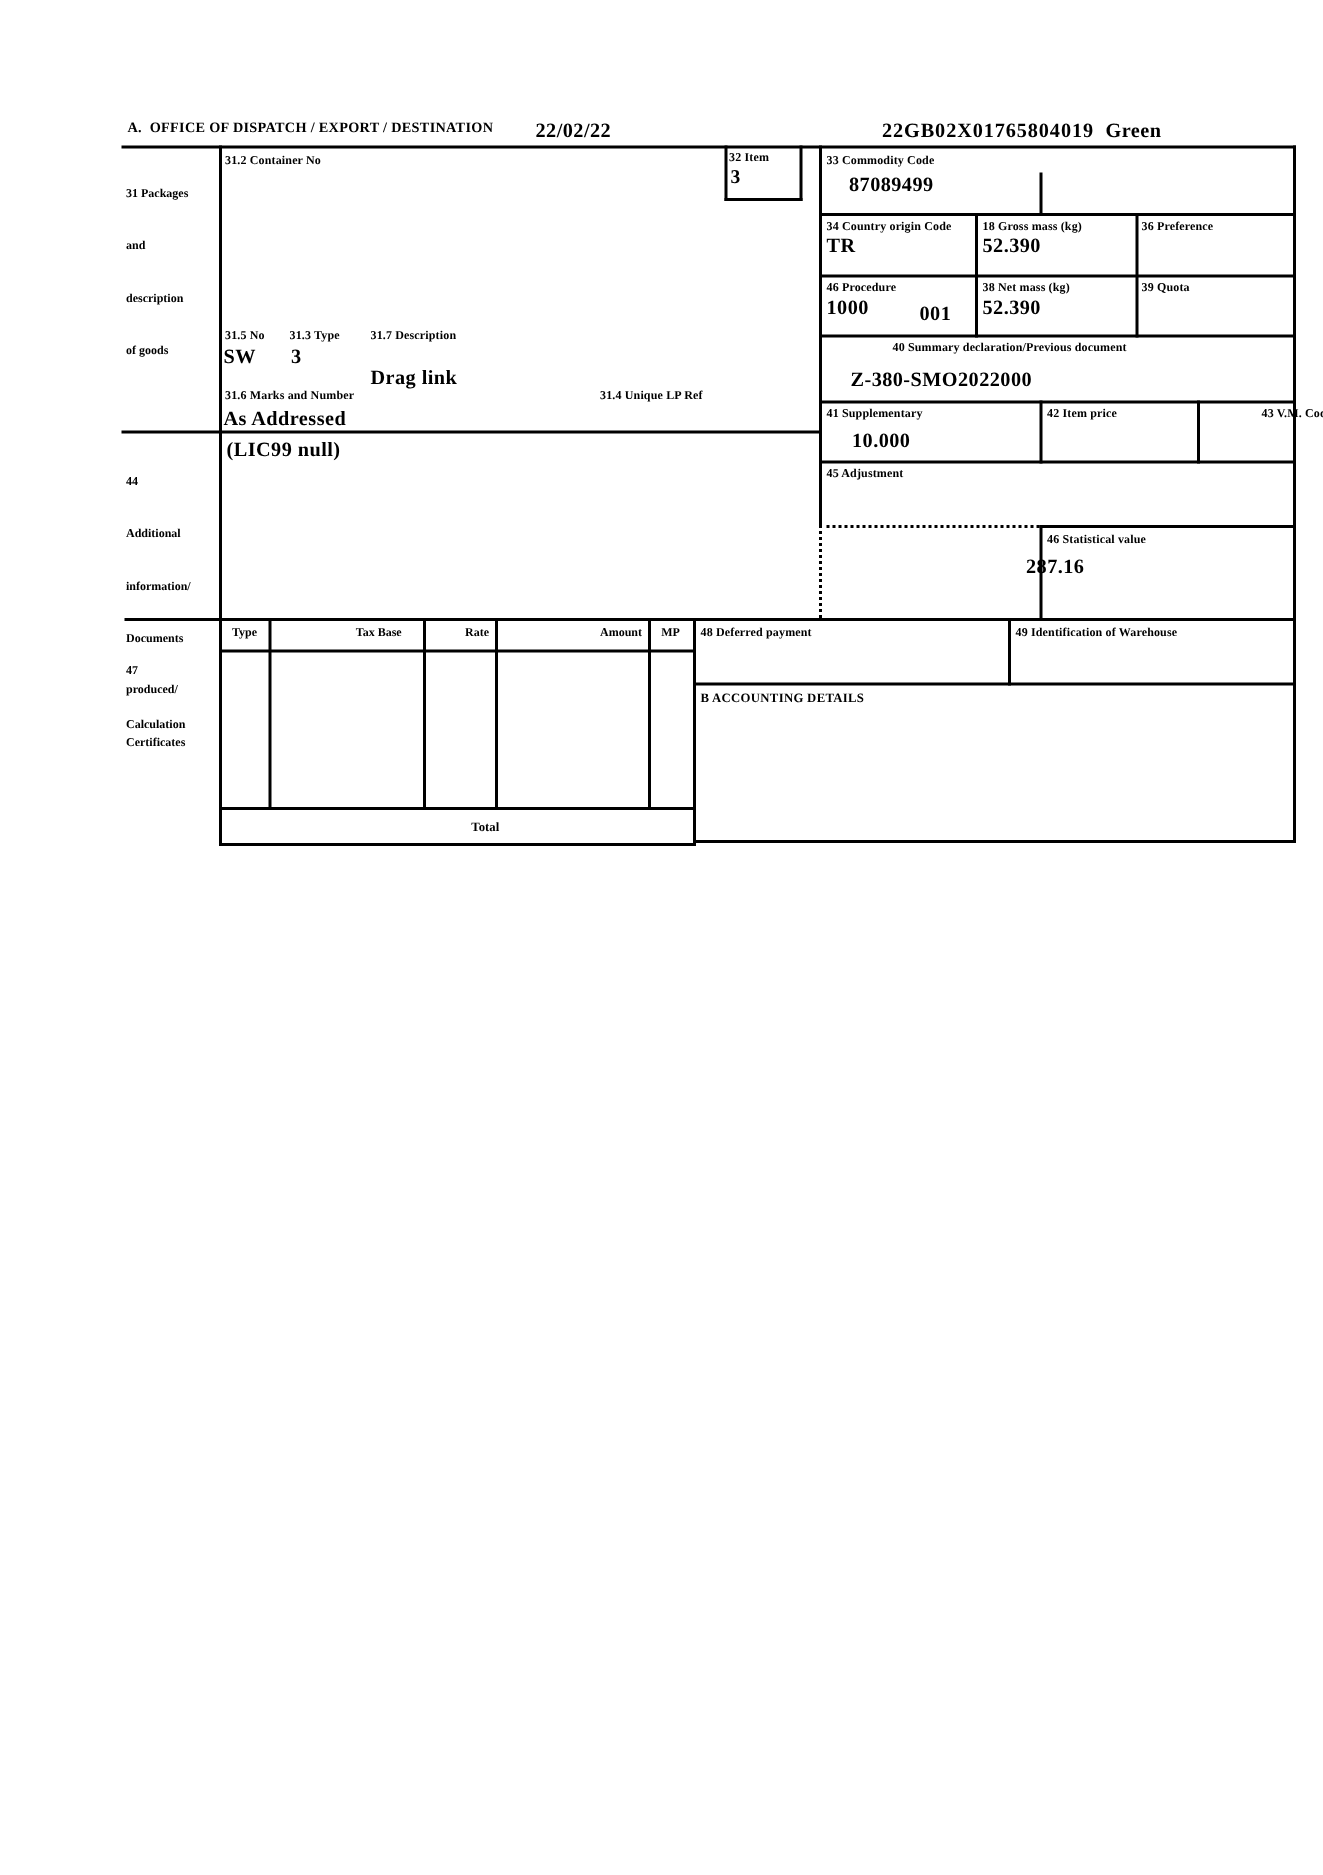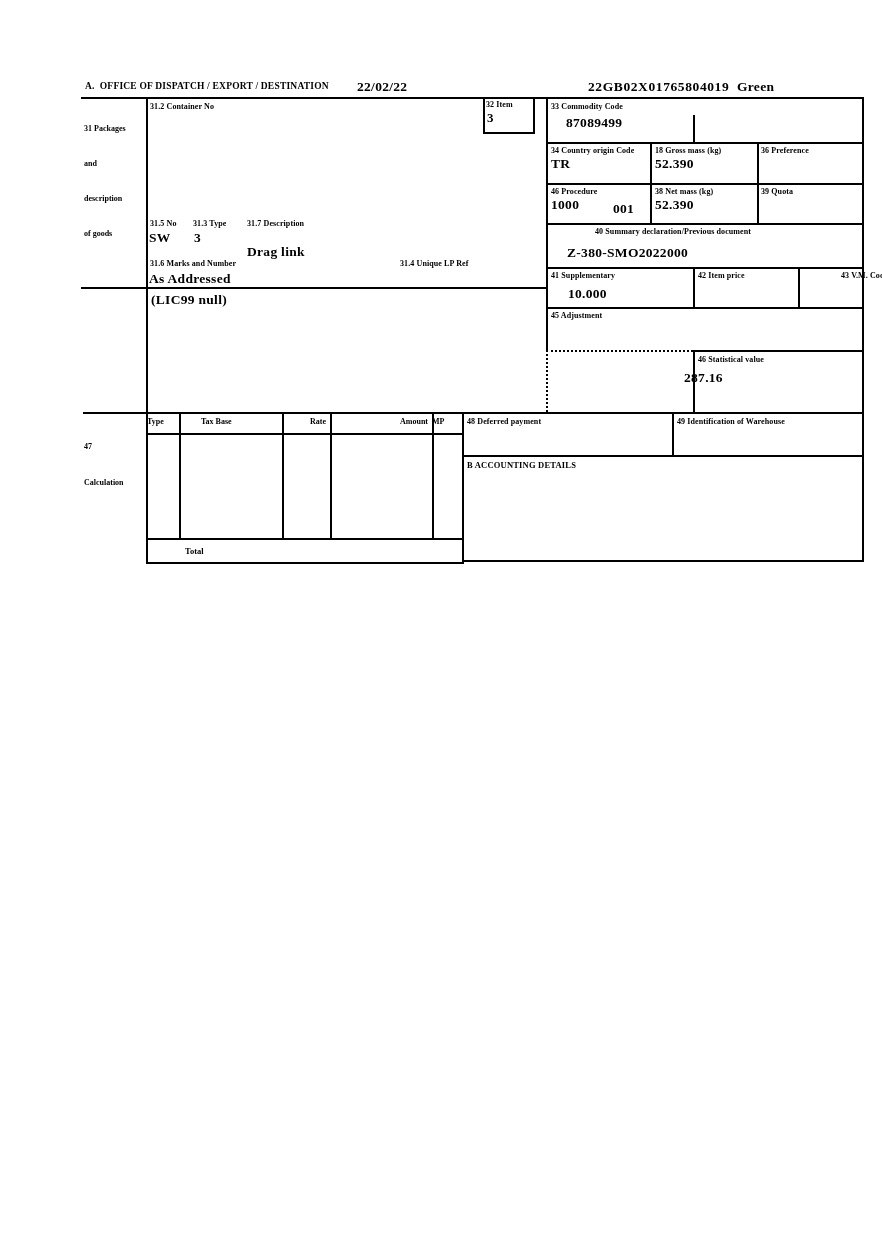--- a/index.html
+++ b/index.html
@@ -14,21 +14,21 @@
   .hl{position:absolute;height:2px;background:#000;}
   .vl{position:absolute;width:2px;background:#000;}
   .hd{position:absolute;height:0;border-top:2px dotted #000;}
   .vd{position:absolute;width:0;border-left:2px dotted #000;}
   .txt{position:absolute;white-space:pre;font-weight:bold;}
   .lbl{font-size:8px;letter-spacing:0.1px;}
   .val{font-size:13.5px;letter-spacing:0.3px;}
   .lblblock{position:absolute;font-weight:bold;font-size:8px;line-height:11.6px;white-space:pre;}
   .lblblock span{display:block;}
   .thdr{position:absolute;top:417px;font-weight:bold;font-size:8px;}
-  .center{}
+  .center{text-align:center;}
   .right{text-align:right;}
 </style>
 </head>
 <body>
 
 <div id="page">
 
   <div class="txt" style="left:85px;top:81px;font-size:9.5px;letter-spacing:0.2px;">A.  OFFICE OF DISPATCH / EXPORT / DESTINATION</div>
   <div class="txt val" style="left:357px;top:79px;">22/02/22</div>
   <div class="txt val" style="left:588px;top:79px;letter-spacing:0.6px;">22GB02X01765804019</div>
@@ -110,20 +110,28 @@
   <div class="txt val" style="left:149px;top:271px;">As Addressed</div>
 
   <div class="txt lbl" style="left:551px;top:227px;margin-left:44px;">40 Summary declaration/Previous document</div>
   <div class="txt val" style="left:567px;top:245px;">Z-380-SMO2022000</div>
 
   <div class="txt lbl" style="left:551px;top:271px;">41 Supplementary</div>
   <div class="txt val" style="left:568px;top:286px;">10.000</div>
   <div class="txt lbl" style="left:698px;top:271px;">42 Item price</div>
   <div class="txt lbl" style="left:802px;top:271px;margin-left:39px;">43 V.M. Code</div>
 
+  <div class="lblblock" style="left:84px;top:292px;">
+    <span>44</span>
+    <span>Additional</span>
+    <span>information/</span>
+    <span>Documents</span>
+    <span>produced/</span>
+    <span>Certificates</span>
+  </div>
   <div class="txt val" style="left:151px;top:292px;">(LIC99 null)</div>
 
   <div class="txt lbl" style="left:551px;top:311px;">45 Adjustment</div>
   <div class="txt lbl" style="left:698px;top:355px;">46 Statistical value</div>
   <div class="txt val" style="left:684px;top:370px;">287.16</div>
 
   <div class="lblblock" style="left:84px;top:417px;line-height:12px;">
     <span>47</span>
     <span>Calculation</span>
   </div>

